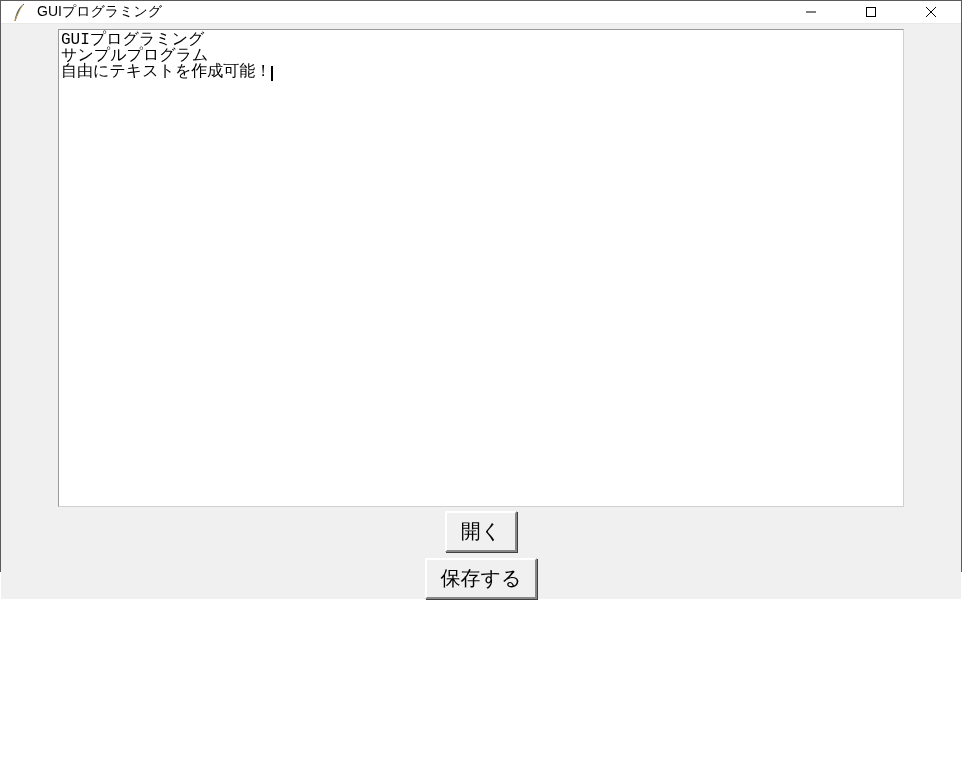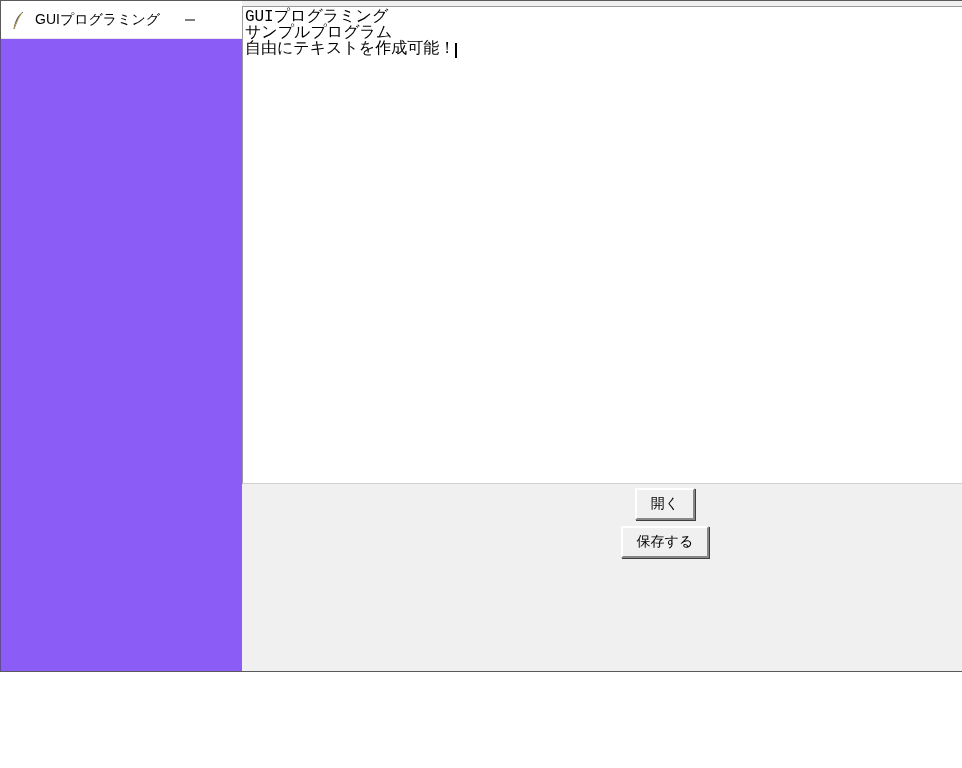--- a/index.html
+++ b/index.html
@@ -5,24 +5,25 @@
     * { box-sizing: border-box; margin: 0; padding: 0; }
     body {
       font-family: "Yu Gothic UI", "Meiryo", "MS Gothic", sans-serif;
       background: #ffffff;
       width: 962px;
       height: 768px;
       overflow: hidden;
     }
     .window {
       width: 962px;
-      height: 672px;
+      height: 572px;
       border: 1px solid #5a5a5a;
-      background: #8b5cf6;
+      background: #e5e5e5;
       display: flex;
+      flex-direction: column;
     }
     .titlebar {
       height: 38px;
       background: #ffffff;
       display: flex;
       align-items: center;
       padding: 0 0 0 10px;
       border-bottom: 1px solid #e8e8e8;
     }
     .titlebar-icon {
@@ -95,21 +96,21 @@
     }
     .button-row {
       margin-top: 4px;
       display: flex;
       flex-direction: column;
       align-items: center;
       gap: 6px;
     }
     .tk-button {
       font-family: "MS Gothic", "Yu Gothic", sans-serif;
-      font-size: 14px;
+      font-size: 20px;
       padding: 5px 14px;
       background: #f0f0f0;
       border-top: 2px solid #ffffff;
       border-left: 2px solid #ffffff;
       border-right: 2px solid #888888;
       border-bottom: 2px solid #888888;
       box-shadow: 1px 1px 0 #404040;
       color: #000;
       white-space: nowrap;
     }

